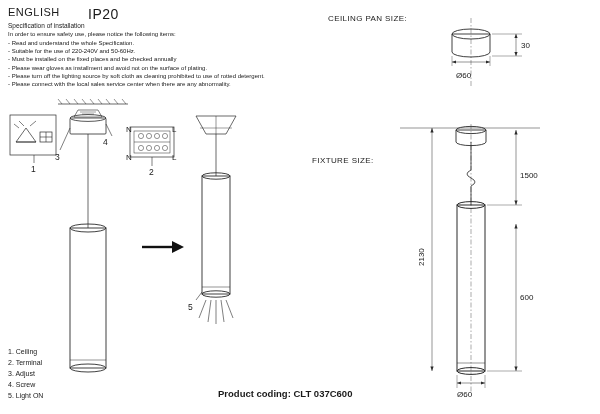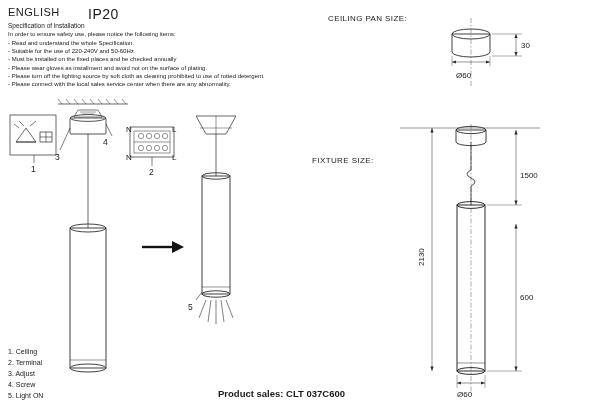--- a/index.html
+++ b/index.html
@@ -51,21 +51,21 @@
 </div>
 
 <div class="abs legend">
   <div>1. Ceiling</div>
   <div>2. Terminal</div>
   <div>3. Adjust</div>
   <div>4. Screw</div>
   <div>5. Light ON</div>
 </div>
 
-<div class="abs prodcode">Product sales: CLT 037C600</div>
+<div class="abs prodcode">Product coding: CLT 037C600</div>
 
 <div class="abs lbl-pan">CEILING PAN  SIZE:</div>
 <div class="abs lbl-fixture">FIXTURE SIZE:</div>
 
 <svg width="600" height="414">
 
   <g>
     <rect class="thin" x="10" y="115" width="46" height="40" stroke-width="0.7"></rect>
 
     <path class="thin" d="M16 142 L26 128 L36 142 Z" stroke-width="0.7"></path>

